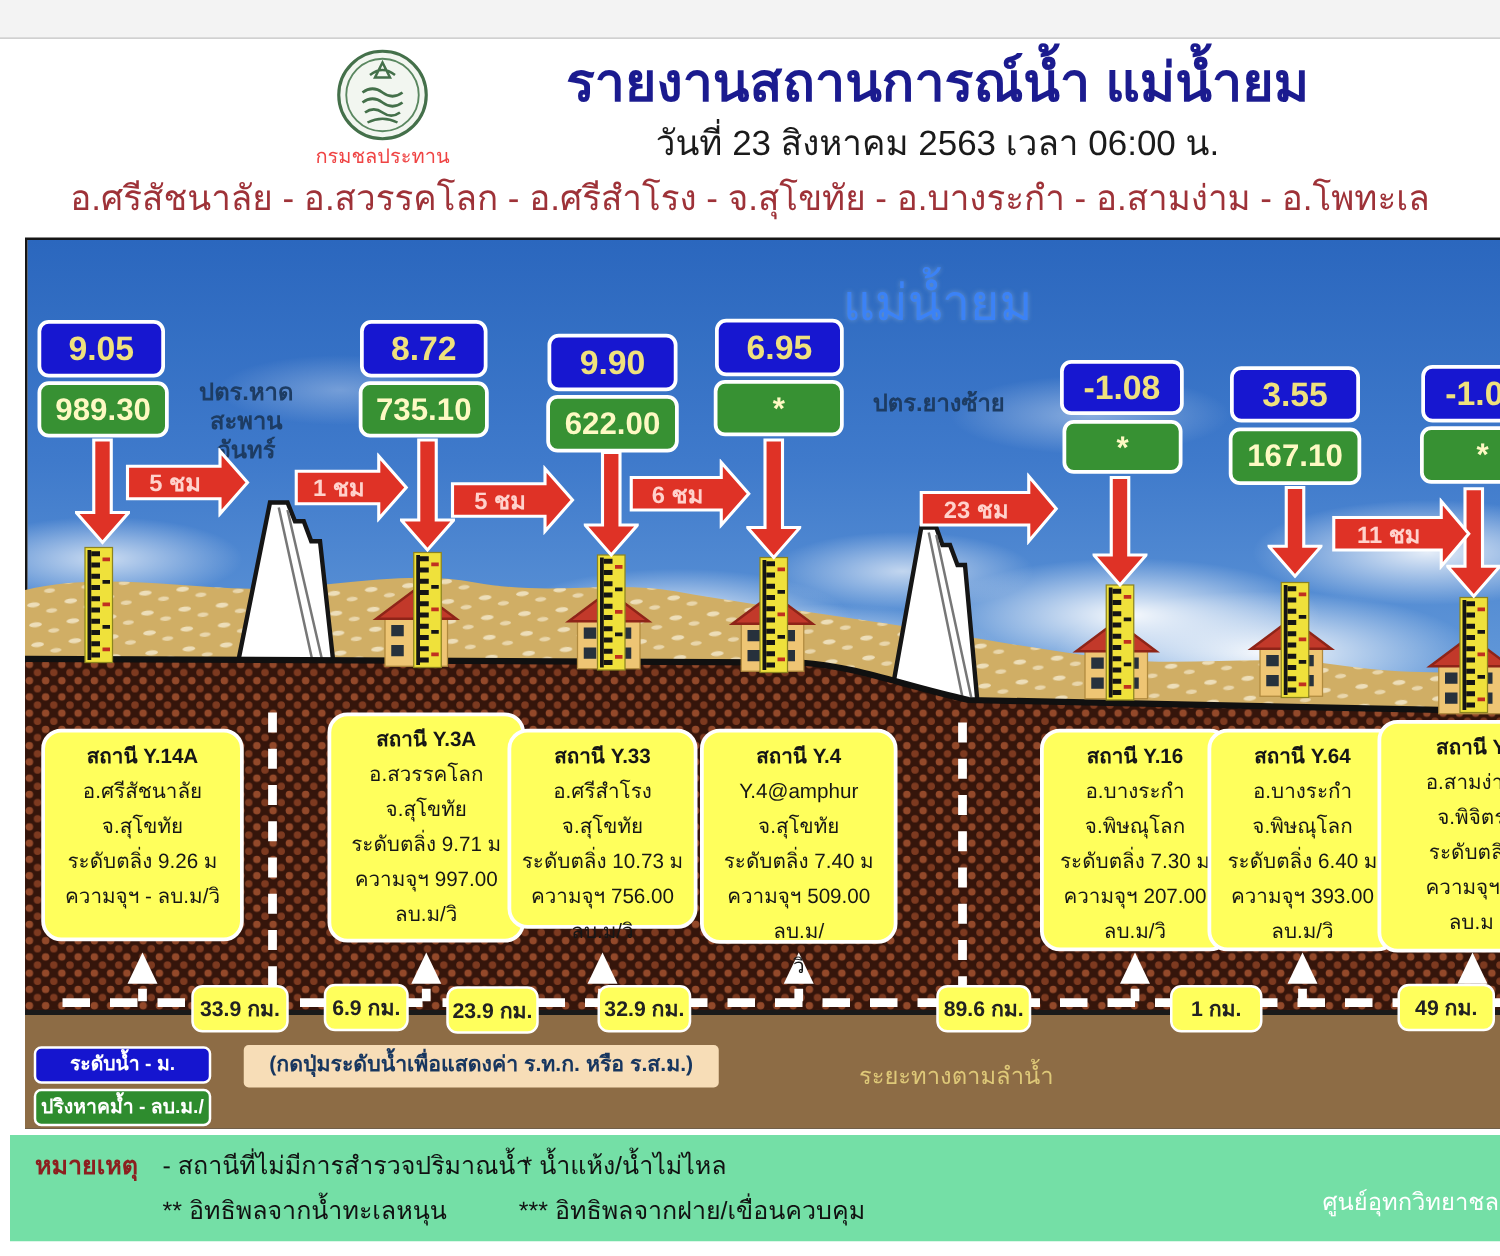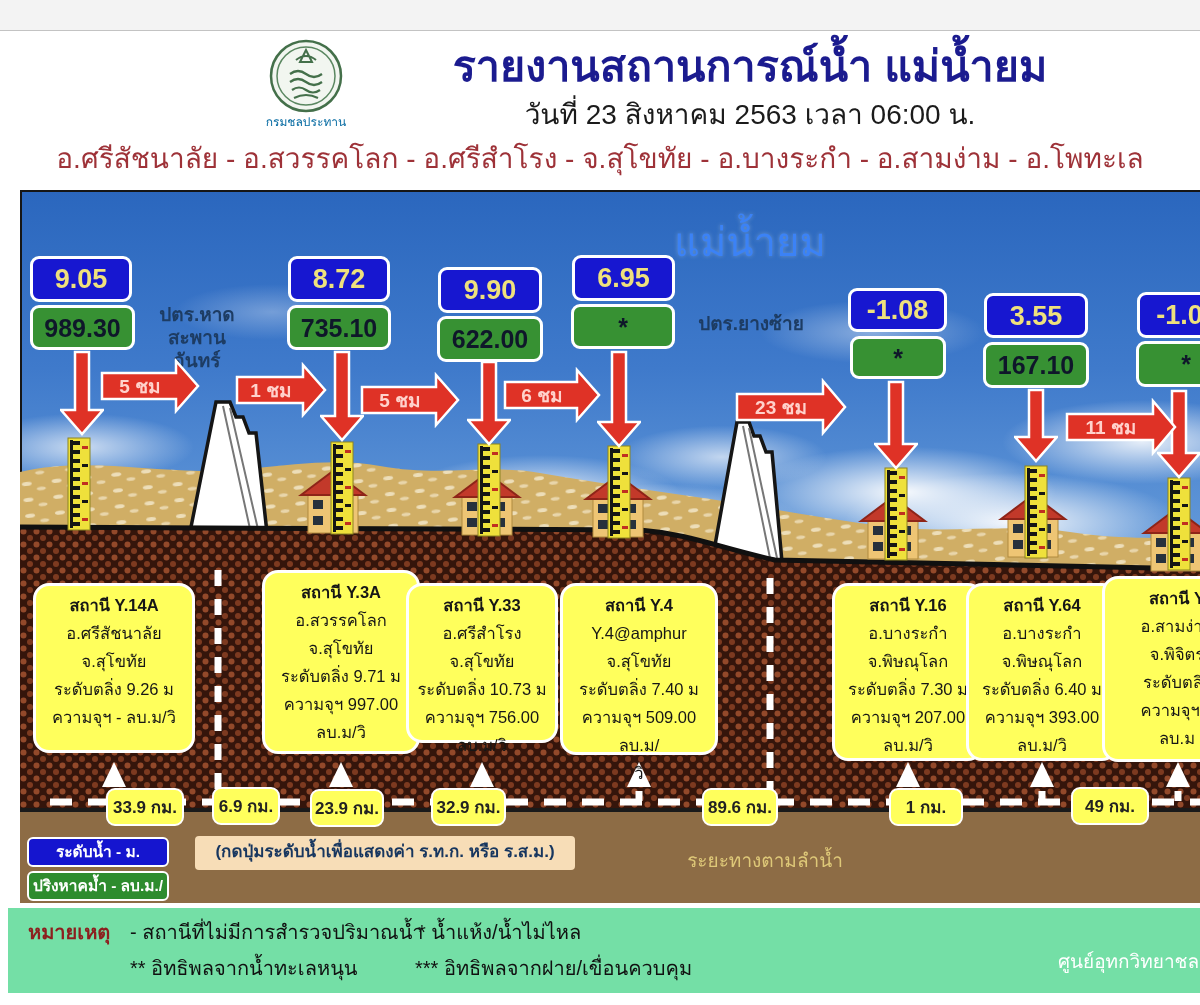--- a/index.html
+++ b/index.html
@@ -5,21 +5,21 @@
   html,body{margin:0;padding:0;}
   #page{position:relative;width:1200px;height:1005px;background:#ffffff;overflow:hidden;
         font-family:"Liberation Sans","DejaVu Sans",sans-serif;}
   .abs{position:absolute;}
   .ctr{text-align:center;}
   
   #topbar{left:0;top:0;width:1200px;height:30px;background:#f3f3f3;border-bottom:1px solid #c3c3c3;}
   #title{left:330px;top:32px;width:840px;font-size:43px;font-weight:bold;color:#1b1b8f;}
   #dateline{left:330px;top:92px;width:840px;font-size:28px;color:#1b1b1b;}
   #routeline{left:5px;top:136px;width:1190px;font-size:28px;color:#9e3238;}
-  #logocap{left:250px;top:112px;width:112px;font-size:12px;color:#0369a1;}
+  #logocap{left:250px;top:112px;width:112px;font-size:16px;color:#ef4444;}
   
   #sky{left:20px;top:190px;width:1186px;height:713px;border:2px solid #161616;box-sizing:border-box;
     background:
       radial-gradient(190px 55px at 150px 320px, rgba(255,255,255,.92), rgba(255,255,255,0) 70%),
       radial-gradient(200px 60px at 520px 305px, rgba(255,255,255,.9), rgba(255,255,255,0) 70%),
       radial-gradient(180px 50px at 420px 335px, rgba(255,255,255,.8), rgba(255,255,255,0) 70%),
       radial-gradient(160px 48px at 60px 255px, rgba(255,255,255,.7), rgba(255,255,255,0) 70%),
       radial-gradient(150px 45px at 700px 265px, rgba(255,255,255,.65), rgba(255,255,255,0) 70%),
       radial-gradient(220px 65px at 880px 300px, rgba(255,255,255,.95), rgba(255,255,255,0) 70%),
       radial-gradient(240px 70px at 990px 330px, rgba(255,255,255,.95), rgba(255,255,255,0) 70%),
@@ -27,29 +27,29 @@
       radial-gradient(200px 55px at 640px 330px, rgba(255,255,255,.8), rgba(255,255,255,0) 70%),
       radial-gradient(160px 45px at 850px 140px, rgba(255,255,255,.4), rgba(255,255,255,0) 70%),
       radial-gradient(140px 40px at 250px 120px, rgba(255,255,255,.3), rgba(255,255,255,0) 70%),
       linear-gradient(180deg,#2b67be 0%,#3f7acb 25%,#6ba0dc 55%,#a9cbeb 78%,#e6f0f9 100%);}
   #terrain{left:20px;top:190px;width:1184px;height:713px;}
   #rivertitle{left:620px;top:210px;width:260px;font-size:40px;color:#3b82f6;text-shadow:0 0 4px rgba(120,160,210,.8);}
   .gate-label{font-weight:bold;color:#1d3c63;font-size:19px;line-height:23px;text-align:center;}
   
   .vbox{background:#1717d0;border:3px solid #fff;border-radius:9px;color:#efe17d;
         font-size:27px;font-weight:bold;text-align:center;box-sizing:border-box;cursor:pointer;}
-  .qbox{background:#379133;border:3px solid #fff;border-radius:9px;color:#0f172a;
+  .qbox{background:#379133;border:3px solid #fff;border-radius:9px;color:#fef9c3;
         font-size:25px;font-weight:bold;text-align:center;box-sizing:border-box;}
   
   .sbox{background:#ffff5c;border:3px solid #fff;border-radius:16px;color:#161616;
         font-size:16.5px;line-height:28px;text-align:center;box-sizing:border-box;padding-top:5px;}
   .sbox::first-line{font-weight:bold;}
   
   .dbox{background:#ffff5c;border:2px solid #fff;border-radius:9px;color:#222;height:38px;
-        font-size:17px;font-weight:bold;line-height:35px;text-align:center;box-sizing:border-box;}
+        font-size:17px;font-weight:bold;line-height:35px;text-align:center;box-sizing:border-box;margin-left:47px;}
   
   #leg-level{left:27px;top:837px;width:142px;height:30px;background:#1515cf;border:2px solid #fff;border-radius:6px;
         color:#fff;font-size:15.5px;font-weight:bold;line-height:26px;text-align:center;box-sizing:border-box;}
   #leg-flow{left:27px;top:871px;width:142px;height:30px;background:#2e8c2e;border:2px solid #fff;border-radius:6px;
         color:#fff;font-size:15.5px;font-weight:bold;line-height:26px;text-align:center;box-sizing:border-box;}
   #hintbox{left:195px;top:836px;width:380px;height:34px;background:#f7ddb7;border-radius:4px;color:#17365f;
         font-size:17px;font-weight:bold;line-height:32px;text-align:center;box-sizing:border-box;}
   #axis-label{left:665px;top:845px;width:200px;font-size:19px;color:#dec878;text-align:center;}
   
   #footer{left:8px;top:908px;width:1192px;height:85px;background:#74dfa6;}

